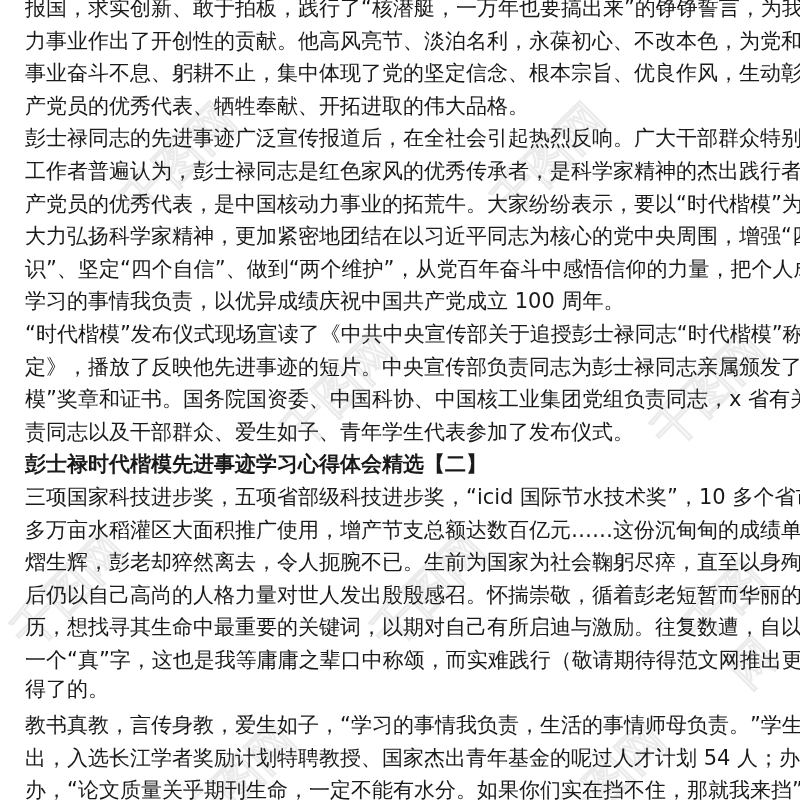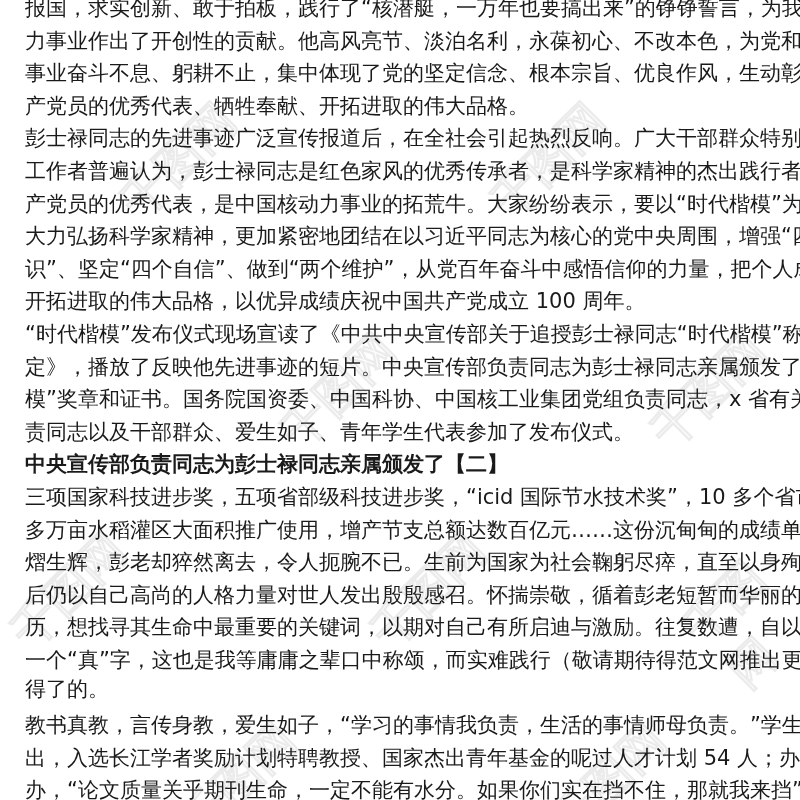--- a/index.html
+++ b/index.html
@@ -46,26 +46,26 @@
   <div id="text-layer">
       <div class="line" style="top: -7px;">报国，求实创新、敢于拍板，践行了“核潜艇，一万年也要搞出来”的铮铮誓言，为我国核动</div>
       <div class="line" style="top: 25.6px;">力事业作出了开创性的贡献。他高风亮节、淡泊名利，永葆初心、不改本色，为党和人民的</div>
       <div class="line" style="top: 58.2px;">事业奋斗不息、躬耕不止，集中体现了党的坚定信念、根本宗旨、优良作风，生动彰显了中</div>
       <div class="line last" style="top: 90.8px;">产党员的优秀代表、牺牲奉献、开拓进取的伟大品格。</div>
       <div class="line" style="top: 123.4px;">彭士禄同志的先进事迹广泛宣传报道后，在全社会引起热烈反响。广大干部群众特别是科技</div>
       <div class="line" style="top: 156px;">工作者普遍认为，彭士禄同志是红色家风的优秀传承者，是科学家精神的杰出践行者，是共</div>
       <div class="line" style="top: 188.6px;">产党员的优秀代表，是中国核动力事业的拓荒牛。大家纷纷表示，要以“时代楷模”为榜样，</div>
       <div class="line" style="top: 221.2px;">大力弘扬科学家精神，更加紧密地团结在以习近平同志为核心的党中央周围，增强“四个意</div>
       <div class="line" style="top: 253.8px;">识”、坚定“四个自信”、做到“两个维护”，从党百年奋斗中感悟信仰的力量，把个人成长奋斗</div>
-      <div class="line last" style="top: 286.4px;">开拓进取的伟大品格，以优异成绩庆祝中国共产党成立 100 周年。</div>
+      <div class="line last" style="top: 286.4px;">学习的事情我负责，以优异成绩庆祝中国共产党成立 100 周年。</div>
       <div class="line" style="top: 319px;">“时代楷模”发布仪式现场宣读了《中共中央宣传部关于追授彭士禄同志“时代楷模”称号的决</div>
       <div class="line" style="top: 351.6px;">定》，播放了反映他先进事迹的短片。中央宣传部负责同志为彭士禄同志亲属颁发了“时代楷</div>
       <div class="line" style="top: 384.2px;">模”奖章和证书。国务院国资委、中国科协、中国核工业集团党组负责同志，x 省有关方面负</div>
       <div class="line last" style="top: 416.8px;">责同志以及干部群众、爱生如子、青年学生代表参加了发布仪式。</div>
-      <div class="line heading" style="top: 449.4px;">中央宣传部负责同志为彭士禄同志亲属颁发了【二】</div>
+      <div class="line heading" style="top: 449.4px;">彭士禄时代楷模先进事迹学习心得体会精选【二】</div>
       <div class="line" style="top: 482px;">三项国家科技进步奖，五项省部级科技进步奖，“icid 国际节水技术奖”，10 多个省市区 4800</div>
       <div class="line" style="top: 514.6px;">多万亩水稻灌区大面积推广使用，增产节支总额达数百亿元……这份沉甸甸的成绩单依然熠</div>
       <div class="line" style="top: 547.2px;">熠生辉，彭老却猝然离去，令人扼腕不已。生前为国家为社会鞠躬尽瘁，直至以身殉职，逝</div>
       <div class="line" style="top: 579.8px;">后仍以自己高尚的人格力量对世人发出殷殷感召。怀揣崇敬，循着彭老短暂而华丽的人生履</div>
       <div class="line" style="top: 612.4px;">历，想找寻其生命中最重要的关键词，以期对自己有所启迪与激励。往复数遭，自以为得了</div>
       <div class="line" style="top: 645px;">一个“真”字，这也是我等庸庸之辈口中称颂，而实难践行（敬请期待得范文网推出更好文章：</div>
       <div class="line last" style="top: 674px;">得了的。</div>
       <div class="line" style="top: 710.2px;">教书真教，言传身教，爱生如子，“学习的事情我负责，生活的事情师母负责。”学生人才辈</div>
       <div class="line" style="top: 742.8px;">出，入选长江学者奖励计划特聘教授、国家杰出青年基金的呢过人才计划 54 人；办杂志真</div>
       <div class="line" style="top: 775.4px;">办，“论文质量关乎期刊生命，一定不能有水分。如果你们实在挡不住，那就我来挡”；搞科</div>

